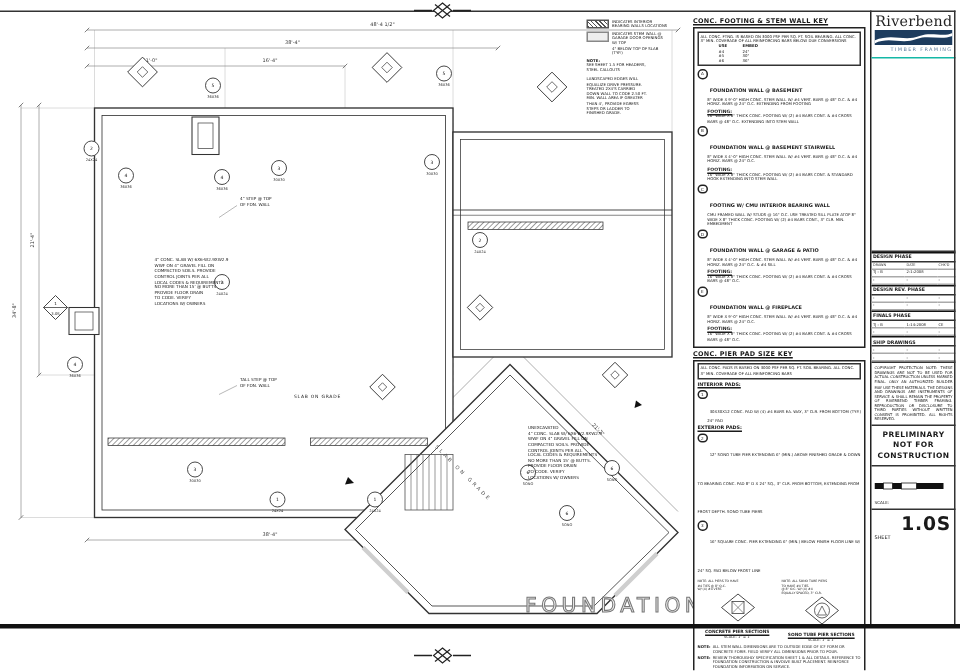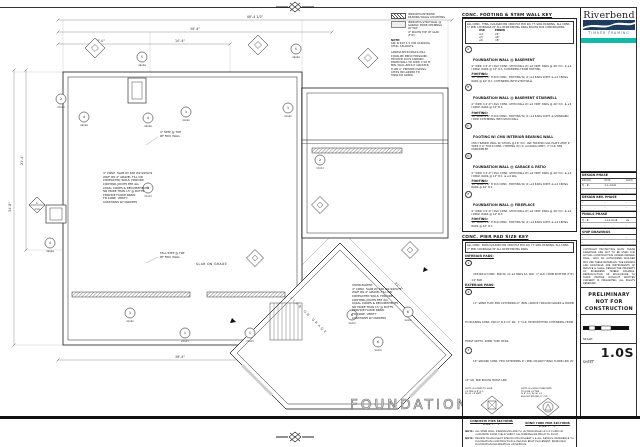--- a/index.html
+++ b/index.html
@@ -45,21 +45,21 @@
   .knote{display:flex;gap:1.5px;font-size:2.5px;line-height:1.25;margin-top:1.4px;}
   .knl{font-weight:bold;flex:none;}
   .diagrams{display:flex;gap:3px;margin-top:2px;margin-bottom:1px;}
   .diag{flex:1;text-align:center;}
   .diag-note{font-size:2.1px;line-height:1.2;text-align:left;white-space:pre-line;}
   .diag-cap{font-size:2.9px;font-weight:bold;text-decoration:underline;}
   .diag-scale{font-size:2.4px;}
   
   .tb{position:absolute;left:580px;top:7px;width:56px;height:409px;border-left:1.2px solid #222;background:#fff;
       display:flex;flex-direction:column;}
-  .logo{padding:2px 2px 3px;border-bottom:5px solid #14b8a6;text-align:center;}
+  .logo{padding:2px 2px 3px;border-bottom:1px solid #14b8a6;text-align:right;}
   .logo-name{font-family:"DejaVu Serif",serif;font-size:9.5px;color:#222;letter-spacing:.2px;}
   .swoosh{display:block;width:52px;height:10px;margin:0 auto;}
   .logo-sub{font-size:3.3px;letter-spacing:.9px;color:#5a7a9a;margin-top:.5px;}
   .proj-box{height:128px;border-bottom:1px solid #333;}
   .ph-t{font-size:3.1px;font-weight:bold;border-top:1px solid #111;border-bottom:.4px solid #333;padding:.6px 1px;}
   .phg{display:grid;grid-template-columns:40% 38% 22%;font-size:2.5px;}
   .phg span{padding:.5px 1px;border-bottom:.3px solid #aaa;min-height:3px;}
   .phh{font-size:2.3px;color:#333;}
   .copyright{font-size:2.45px;line-height:1.25;text-align:justify;padding:2px;border-top:1px solid #333;color:#111;}
   .stamp{text-align:center;font-size:5px;line-height:1.35;font-weight:bold;letter-spacing:.3px;

